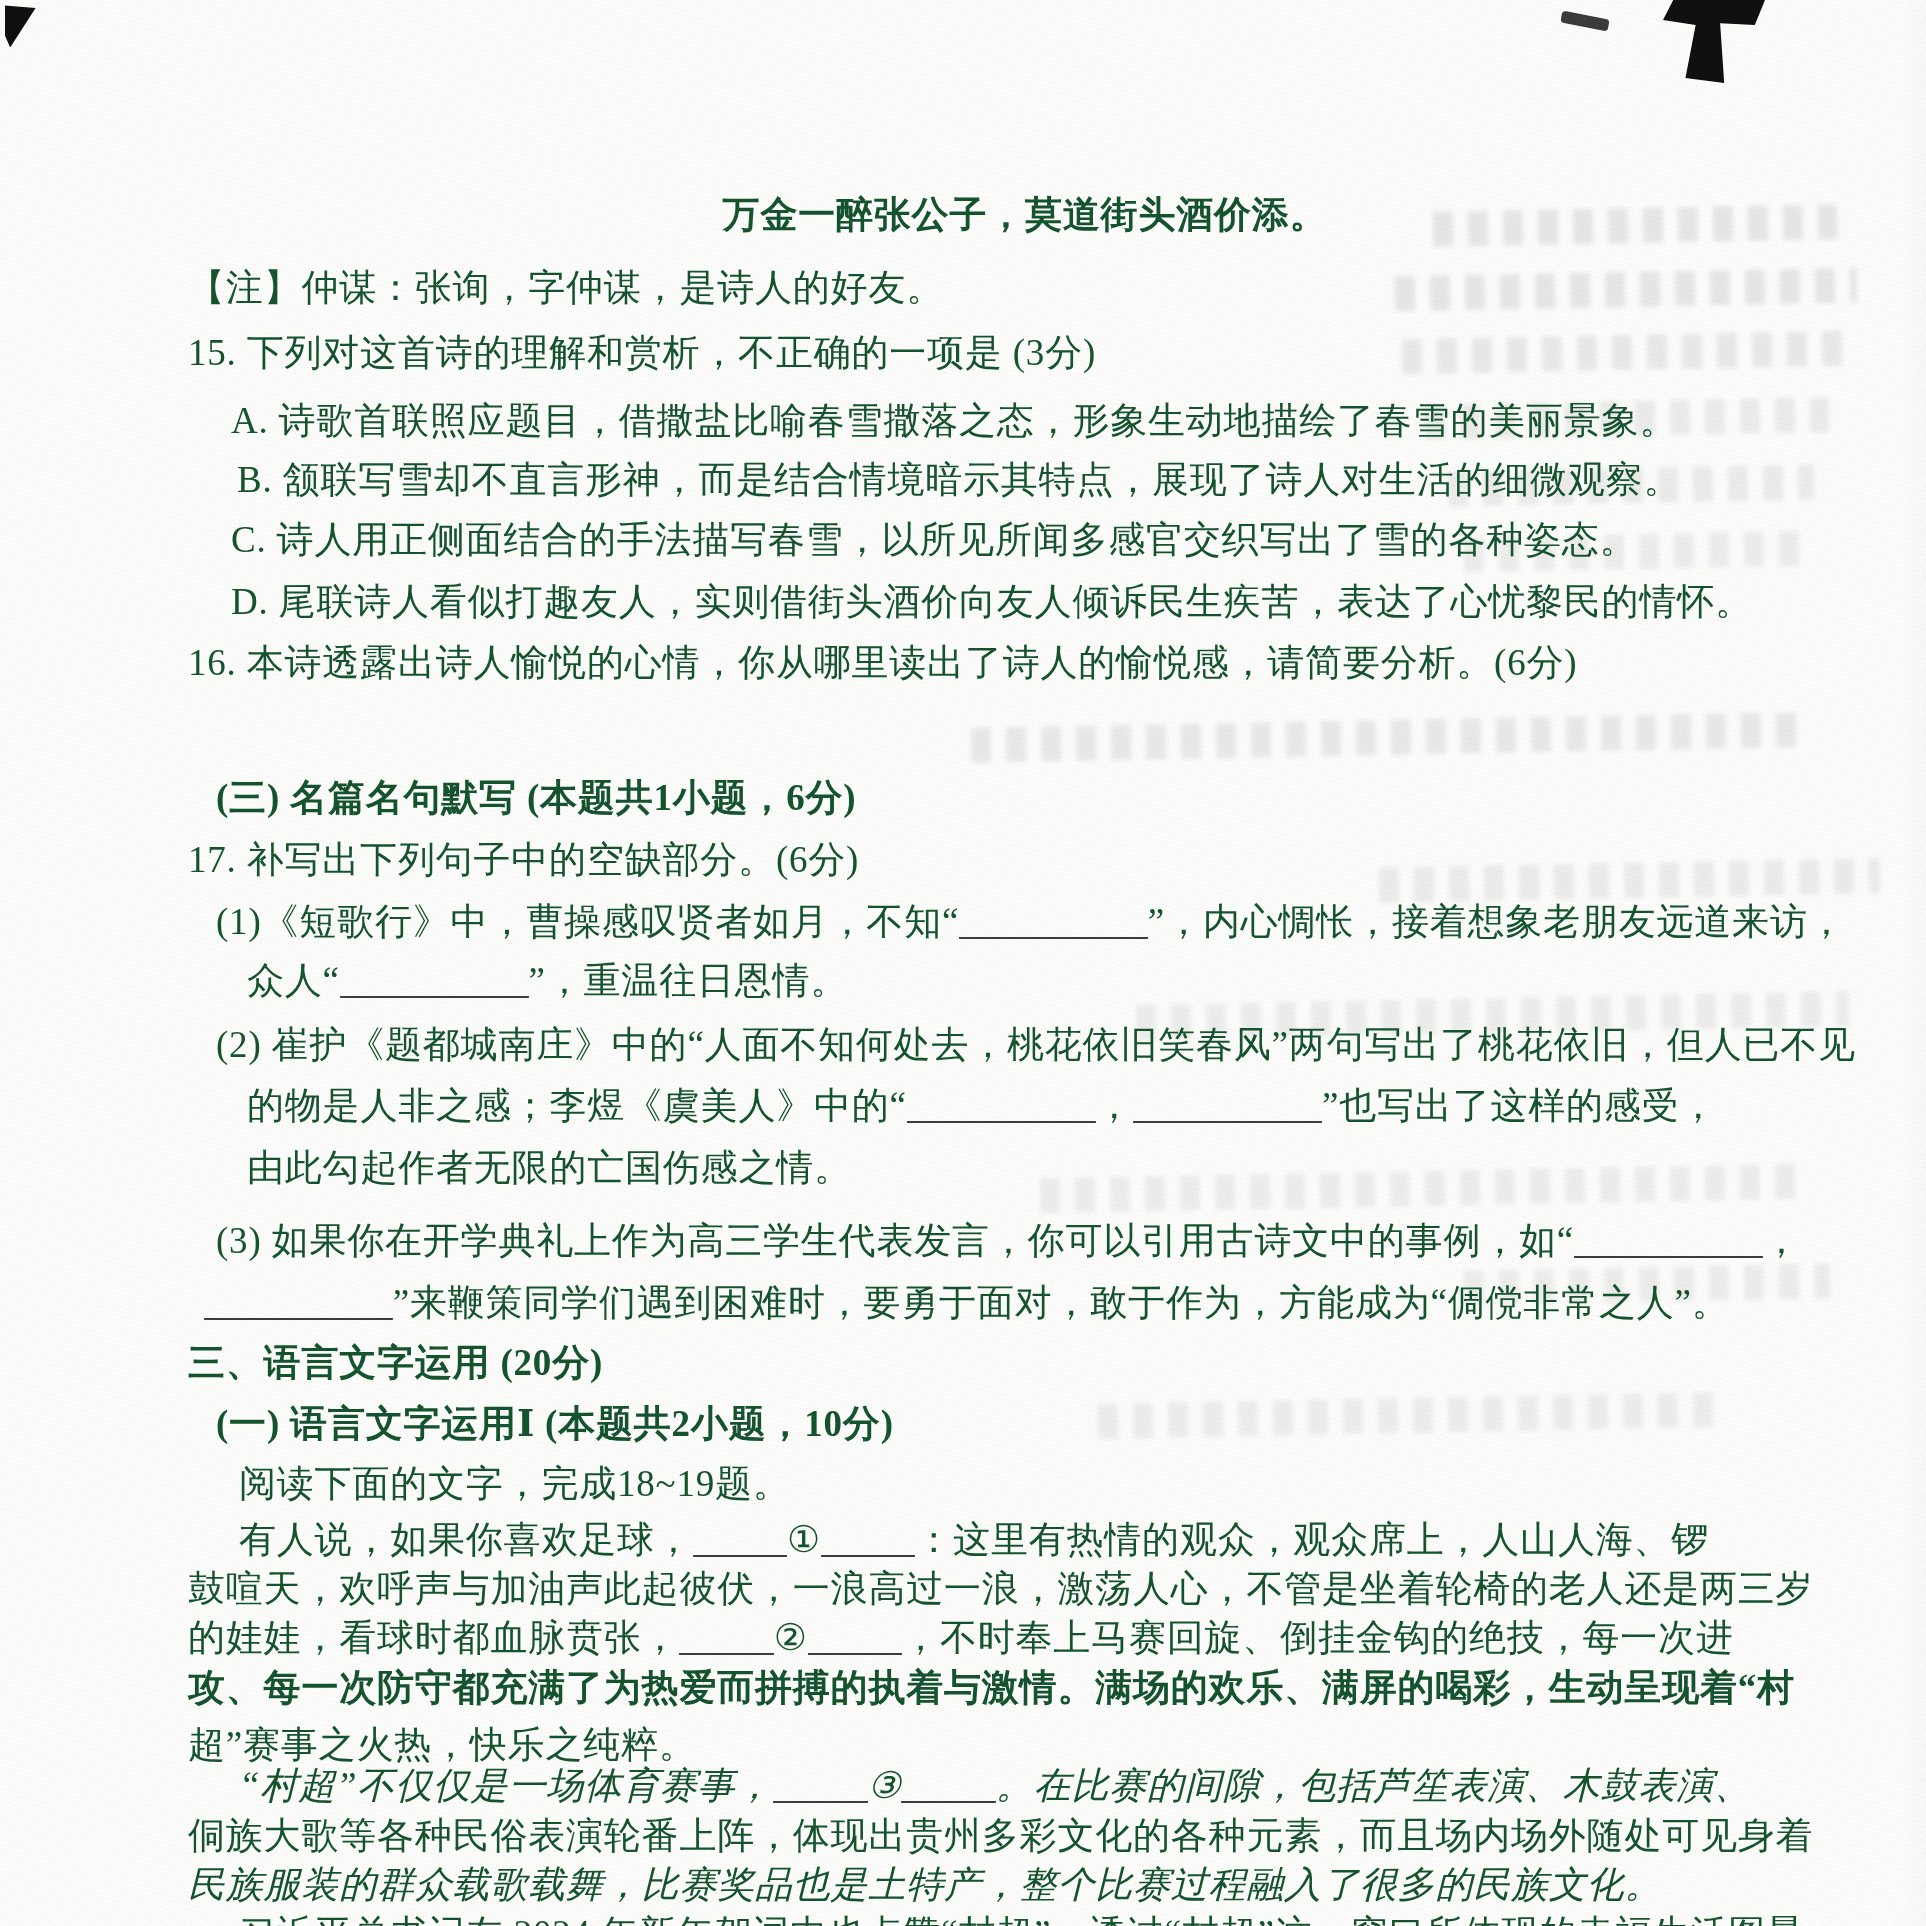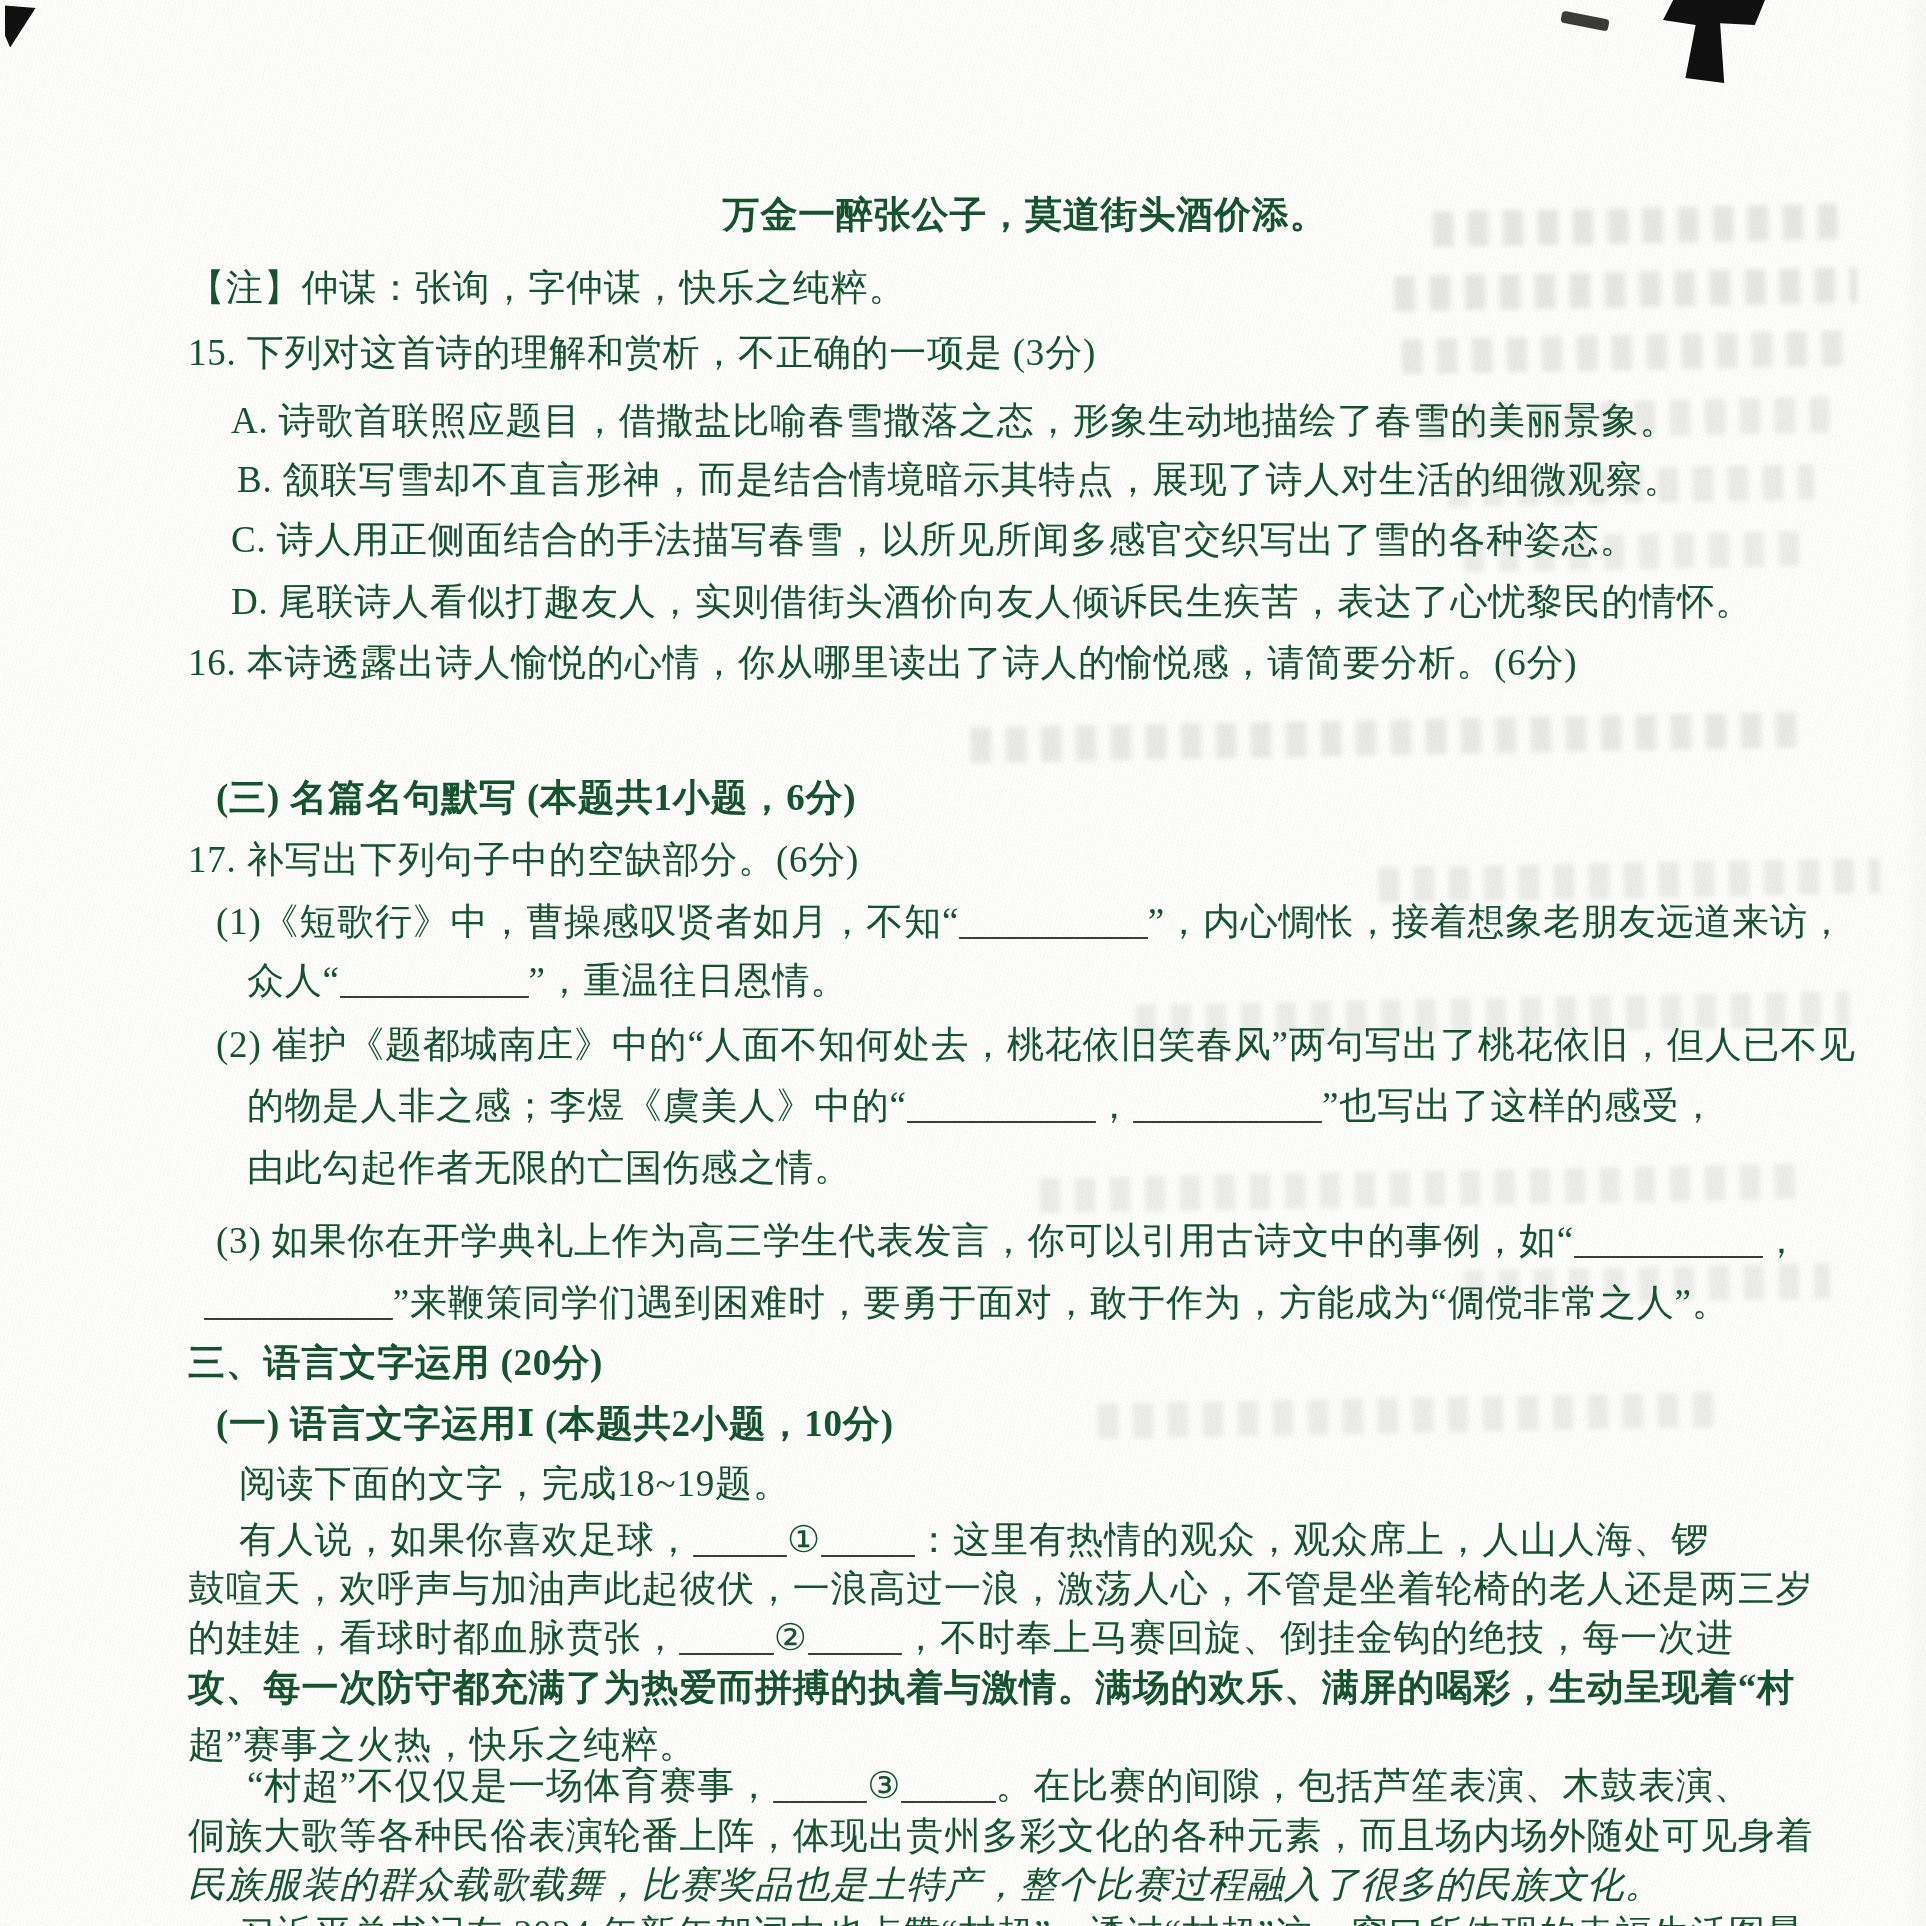--- a/index.html
+++ b/index.html
@@ -68,21 +68,21 @@
       <div class="ghost" style="left: 971px; top: 720px; width: 828px; height: 35px; opacity: 0.09;"></div>
       <div class="ghost" style="left: 1379px; top: 863px; width: 501px; height: 35px; opacity: 0.08;"></div>
       <div class="ghost" style="left: 1136px; top: 998px; width: 713px; height: 35px; opacity: 0.07;"></div>
       <div class="ghost" style="left: 1040px; top: 1171px; width: 770px; height: 35px; opacity: 0.07;"></div>
       <div class="ghost" style="left: 1464px; top: 1267px; width: 366px; height: 35px; opacity: 0.07;"></div>
       <div class="ghost" style="left: 1098px; top: 1398px; width: 616px; height: 35px; opacity: 0.07;"></div>
     </div>
 
   <div class="ln title" style="top:193px;left:187px;">万金一醉张公子，莫道街头酒价添。</div>
 
-  <div class="ln" style="top:266px;left:188px;">【注】仲谋：张询，字仲谋，快乐之纯粹。</div>
+  <div class="ln" style="top:266px;left:188px;">【注】仲谋：张询，字仲谋，是诗人的好友。</div>
 
   <div class="ln" style="top:331px;left:188px;">15. 下列对这首诗的理解和赏析，不正确的一项是 (3分)</div>
   <div class="ln" style="top:399px;left:231px;">A. 诗歌首联照应题目，借撒盐比喻春雪撒落之态，形象生动地描绘了春雪的美丽景象。</div>
   <div class="ln" style="top:458px;left:237px;">B. 颔联写雪却不直言形神，而是结合情境暗示其特点，展现了诗人对生活的细微观察。</div>
   <div class="ln" style="top:518px;left:231px;">C. 诗人用正侧面结合的手法描写春雪，以所见所闻多感官交织写出了雪的各种姿态。</div>
   <div class="ln" style="top:580px;left:231px;">D. 尾联诗人看似打趣友人，实则借街头酒价向友人倾诉民生疾苦，表达了心忧黎民的情怀。</div>
 
   <div class="ln" style="top:641px;left:188px;">16. 本诗透露出诗人愉悦的心情，你从哪里读出了诗人的愉悦感，请简要分析。(6分)</div>
 
   <div class="ln b" style="top:776px;left:216px;">(三) 名篇名句默写 (本题共1小题，6分)</div>
@@ -97,19 +97,19 @@
 
   <div class="ln b" style="top:1341px;left:188px;">三、语言文字运用 (20分)</div>
   <div class="ln b" style="top:1402px;left:216px;">(一) 语言文字运用Ⅰ (本题共2小题，10分)</div>
   <div class="ln" style="top:1462px;left:239px;">阅读下面的文字，完成18~19题。</div>
 
   <div class="ln" style="top:1518px;left:239px;"><span>有人说，如果你喜欢足球，<span class="blank" style="width: 2.55em;"></span>①<span class="blank" style="width: 2.55em;"></span>：这里有热情的观众，观众席上，人山人海、锣</span></div>
   <div class="ln" style="top:1567px;left:188px;"><span>鼓喧天，欢呼声与加油声此起彼伏，一浪高过一浪，激荡人心，不管是坐着轮椅的老人还是两三岁</span></div>
   <div class="ln" style="top:1616px;left:188px;"><span>的娃娃，看球时都血脉贲张，<span class="blank" style="width: 2.55em;"></span>②<span class="blank" style="width: 2.55em;"></span>，不时奉上马赛回旋、倒挂金钩的绝技，每一次进</span></div>
   <div class="ln" style="top:1666px;left:188px;font-weight:bold;"><span>攻、每一次防守都充满了为热爱而拼搏的执着与激情。满场的欢乐、满屏的喝彩，生动呈现着“村</span></div>
   <div class="ln" style="top:1715px;left:188px;margin-top:8px;"><span>超”赛事之火热，快乐之纯粹。</span></div>
-  <div class="ln" style="top:1764px;left:247px;"><span>“村超”不仅仅是一场体育赛事，<span class="blank" style="width: 2.55em;"></span>③<span class="blank" style="width: 2.55em;"></span>。在比赛的间隙，包括芦笙表演、木鼓表演、</span></div>
+  <div class="ln" style="top:1764px;left:239px;font-style:italic;"><span>“村超”不仅仅是一场体育赛事，<span class="blank" style="width: 2.55em;"></span>③<span class="blank" style="width: 2.55em;"></span>。在比赛的间隙，包括芦笙表演、木鼓表演、</span></div>
   <div class="ln" style="top:1814px;left:188px;"><span>侗族大歌等各种民俗表演轮番上阵，体现出贵州多彩文化的各种元素，而且场内场外随处可见身着</span></div>
   <div class="ln" style="top:1863px;left:188px;font-style:italic;"><span>民族服装的群众载歌载舞，比赛奖品也是土特产，整个比赛过程融入了很多的民族文化。</span></div>
   <div class="ln" style="top:1912px;left:239px;"><span>习近平总书记在 2024 年新年贺词中也点赞“村超”。</span><span class="wavy">透过“村超”这一窗口所体现的幸福生活图景，</span></div>
 
 </div>
 
 
 </body></html>

